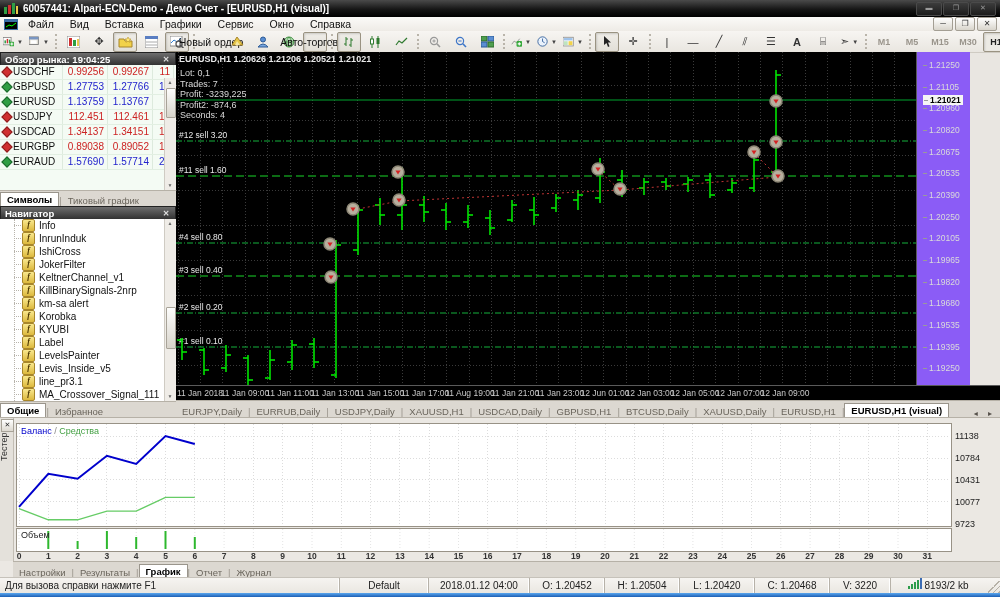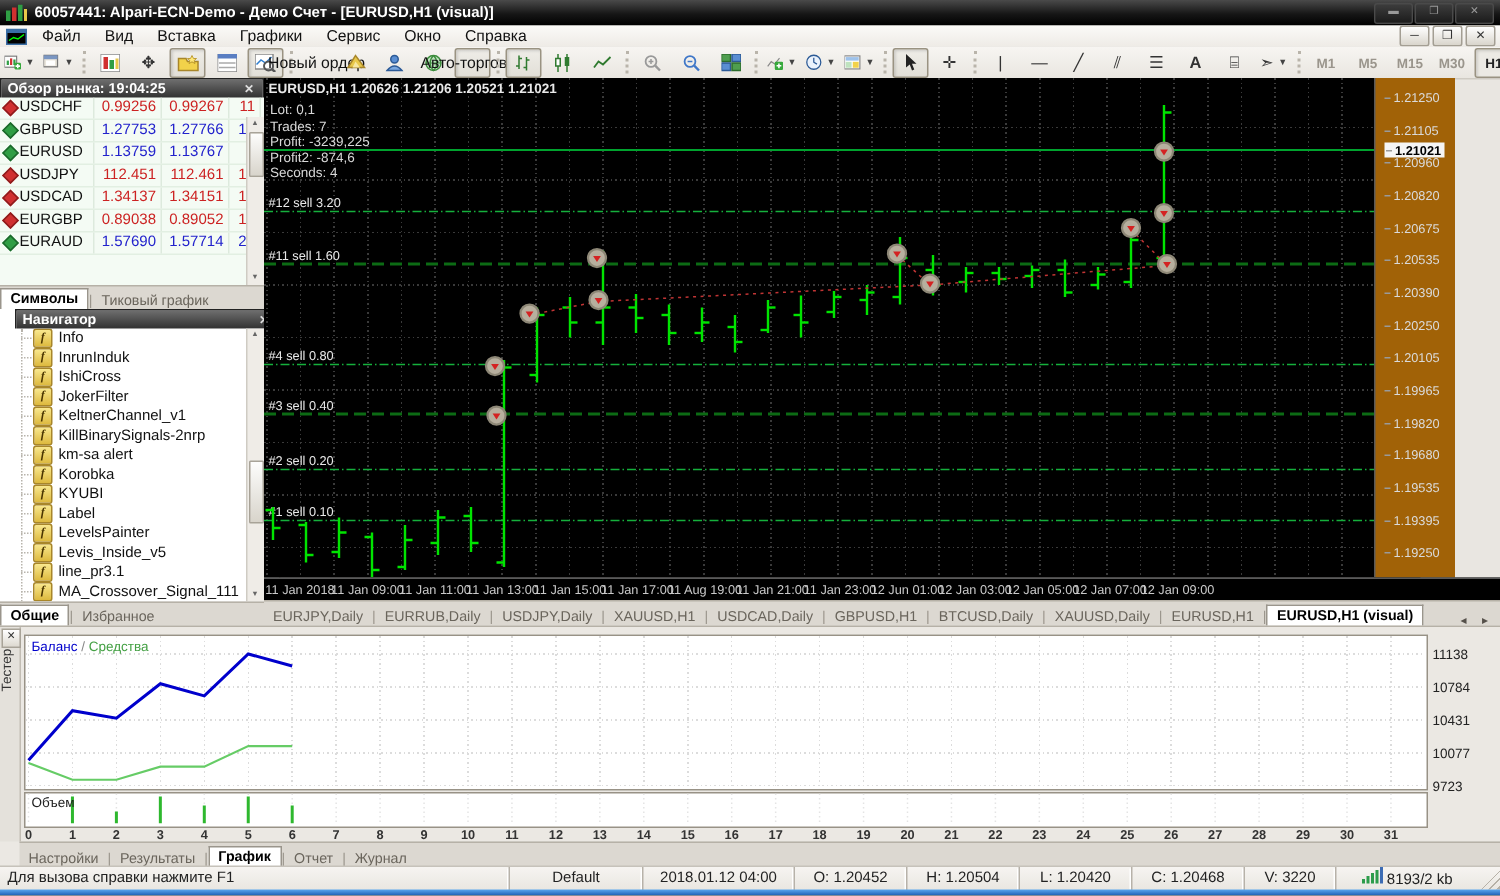--- a/index.html
+++ b/index.html
@@ -51,32 +51,32 @@
   .up{color:#2222cc;} .down{color:#cc2222;}
   .dia{width:6px;height:6px;transform:rotate(45deg);flex:none;border:1px solid #555;}
   .dia.u{background:#2f9e44;border-color:#1c672c;} .dia.d{background:#d03030;border-color:#8d1d1d;}
   .vscroll{position:absolute;right:0;top:0;width:11px;background:#efece7;border-left:1px solid #cfcbc3;}
   .vthumb{position:absolute;left:1px;width:8px;background:linear-gradient(#fdfdfc,#d8d4cb);border:1px solid #a8a398;border-radius:1px;}
   .sarrow{position:absolute;left:0;width:10px;height:9px;font-size:5px;text-align:center;line-height:9px;color:#666;}
   .tab-strip{display:flex;align-items:flex-end;height:16px;background:#dcd8d1;border-top:1px solid #b6b1a7;font-size:9.5px;}
   .tab{padding:1px 6px;color:#6a655c;white-space:nowrap;}
   .tab.active{background:#fff;border:1px solid #9a958c;border-bottom:1px solid #fff;color:#000;font-weight:bold;}
   .tabsep{color:#9a958c;padding:1px 0;}
-  .nav-panel{left:0;top:206px;width:176px;height:211px;background:#fff;border-right:1px solid #b6b1a7;padding-left:10px;}
+  .nav-panel{left:0;top:206px;width:176px;height:211px;background:#fff;border-right:1px solid #b6b1a7;}
   .nav-tree{position:absolute;left:0;top:13px;width:176px;height:182px;background:#fff;overflow:hidden;}
   .tree-guide{position:absolute;left:14px;top:0;bottom:0;border-left:1px dotted #b8b4ac;}
   .nav-item{display:flex;align-items:center;height:13px;padding-left:22px;gap:4px;font-size:10px;color:#111;position:relative;}
   .nav-item::before{content:"";position:absolute;left:14px;top:6px;width:7px;border-top:1px dotted #b8b4ac;}
   .ficon{width:11px;height:11px;flex:none;background:linear-gradient(#f9e88e,#ddb93e);border:1px solid #a8862a;
          border-radius:2px;color:#4a3500;font:italic bold 8px "Liberation Serif",serif;text-align:center;line-height:10px;}
   
   .chart-plot{left:176px;top:52px;width:771px;height:333px;background:#000;}
   .chart-header{position:absolute;left:3px;top:2px;color:#e9e9e9;font-size:9px;font-weight:bold;white-space:nowrap;}
   .info-overlay{position:absolute;left:4px;top:16px;color:#d8d8d8;font-size:9px;line-height:10.5px;white-space:pre;}
-  .price-scale{left:916px;top:52px;width:53px;height:333px;background:#a16207;border-left:1px solid #5a5a5a;}
+  .price-scale{left:916px;top:52px;width:53px;height:333px;background:#8b5cf6;border-left:1px solid #5a5a5a;}
   .pl{position:absolute;left:6px;color:#dadada;font-size:8.5px;white-space:nowrap;}
   .pl::before{content:"";display:inline-block;width:4px;height:1px;background:#9a9a9a;vertical-align:middle;margin-right:2px;}
   .pl.cur{background:#f5f5f5;color:#000;padding:0 2px 0 1px;font-weight:bold;text-align:center;}
   .time-axis{left:176px;top:385px;width:824px;height:15px;background:#000;border-top:1px solid #5a5a5a;}
   .tl{position:absolute;top:2px;transform:translateX(-50%);color:#c9c9c9;font-size:8.5px;white-space:nowrap;}
   .chart-tabs{left:176px;top:400px;width:824px;height:17px;}
   .tab-arrows{margin-left:auto;margin-right:4px;color:#55504a;font-size:8px;letter-spacing:4px;}
   
   .tester{left:0;top:417px;width:1000px;height:160px;background:#ebe8e3;border-top:1px solid #b6b1a7;}
   .tester-strip{position:absolute;left:0;top:0;width:13px;height:143px;background:#e4e1db;border-right:1px solid #c2bdb4;}

